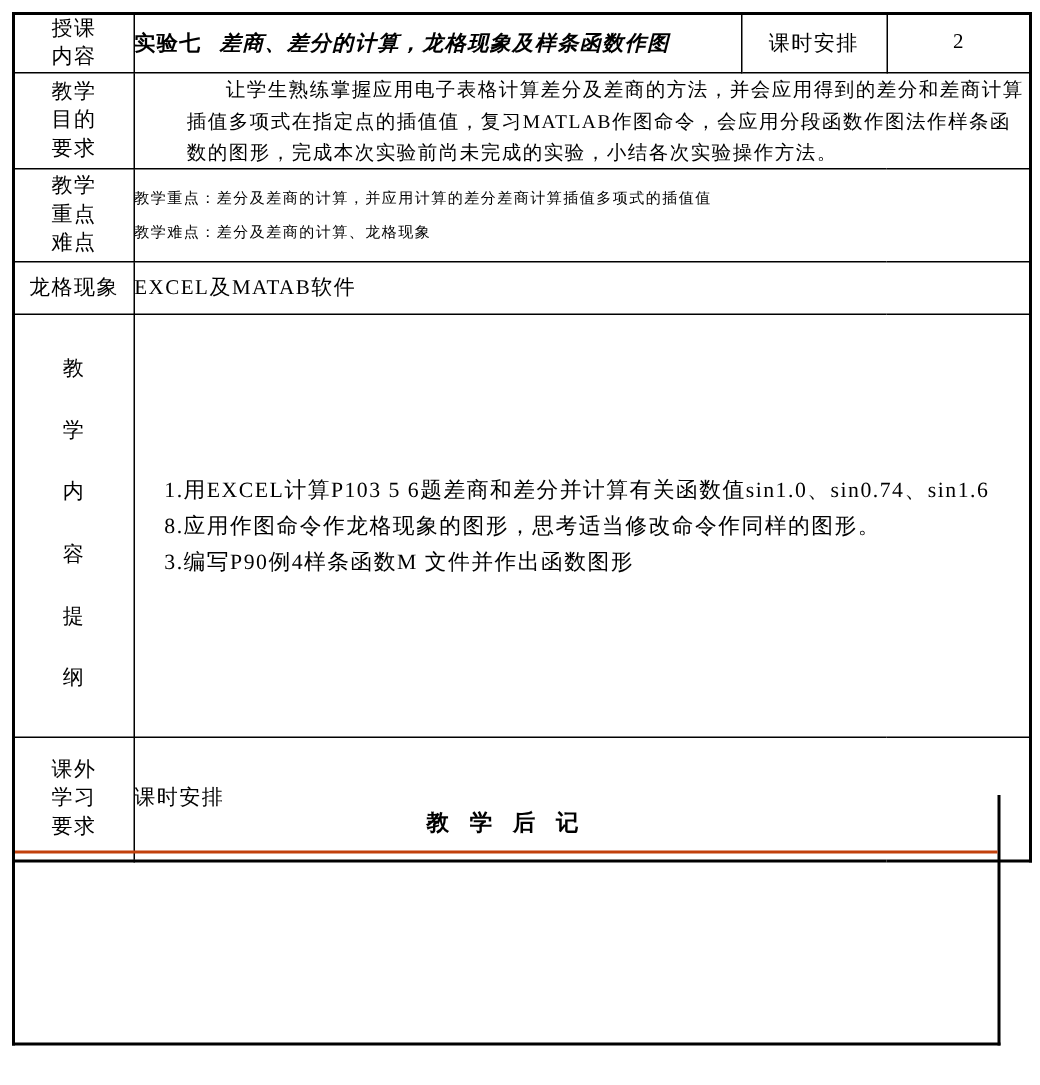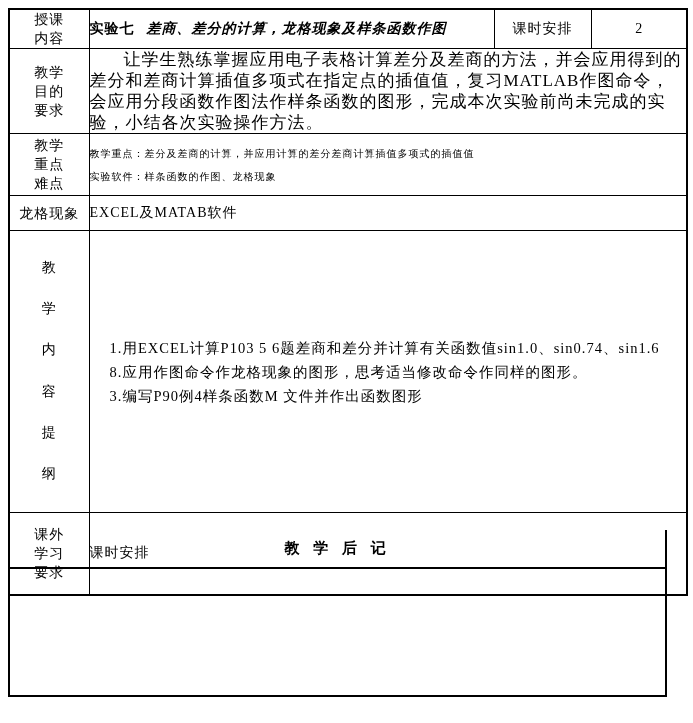--- a/index.html
+++ b/index.html
@@ -58,21 +58,22 @@
     letter-spacing: 1px;
     margin-left: 42px;
   }
   .hours-value-cell {
     text-align: center;
     font-size: 15px;
   }
   .objectives-text {
     text-indent: 2em;
     line-height: 21px;
-    font-size: 17px;
+    font-size: 13px;
+    margin-left: 35px;
   }
   .keypoints-line {
     line-height: 23px;
     font-size: 10px;
   }
   .outline-cell {
     vertical-align: top;
   }
   .outline-item {
     line-height: 24px;
@@ -95,21 +96,21 @@
   .lower {
     position: absolute;
     left: 8px;
     top: 530px;
     width: 655px;
     border: 2px solid #000;
     border-top: none;
   }
   .notes-header {
     height: 37px;
-    border-bottom: 2px solid #000000;
+    border-bottom: 2px solid #c2410c;
     display: flex;
     align-items: center;
     justify-content: center;
     font-weight: bold;
     font-size: 15px;
     letter-spacing: 5px;
   }
   .notes-body {
     height: 126px;
   }
@@ -146,21 +147,21 @@
         <div class="objectives-text">让学生熟练掌握应用电子表格计算差分及差商的方法，并会应用得到的差分和差商计算插值多项式在指定点的插值值，复习MATLAB作图命令，会应用分段函数作图法作样条函数的图形，完成本次实验前尚未完成的实验，小结各次实验操作方法。</div>
       </td>
     </tr>
 
     <tr style="height:62px">
       <td class="label-cell">教学
 重点
 难点</td>
       <td class="content-cell" colspan="3">
         <div class="keypoints-line">教学重点：差分及差商的计算，并应用计算的差分差商计算插值多项式的插值值</div>
-        <div class="keypoints-line">实验软件：样条函数的作图、龙格现象</div>
+        <div class="keypoints-line">教学难点：差分及差商的计算、龙格现象</div>
       </td>
     </tr>
 
     <tr style="height:35px">
       <td class="label-cell">龙格现象</td>
       <td class="content-cell" colspan="3">EXCEL及MATAB软件</td>
     </tr>
 
     <tr style="height:243px">
       <td class="label-cell">

